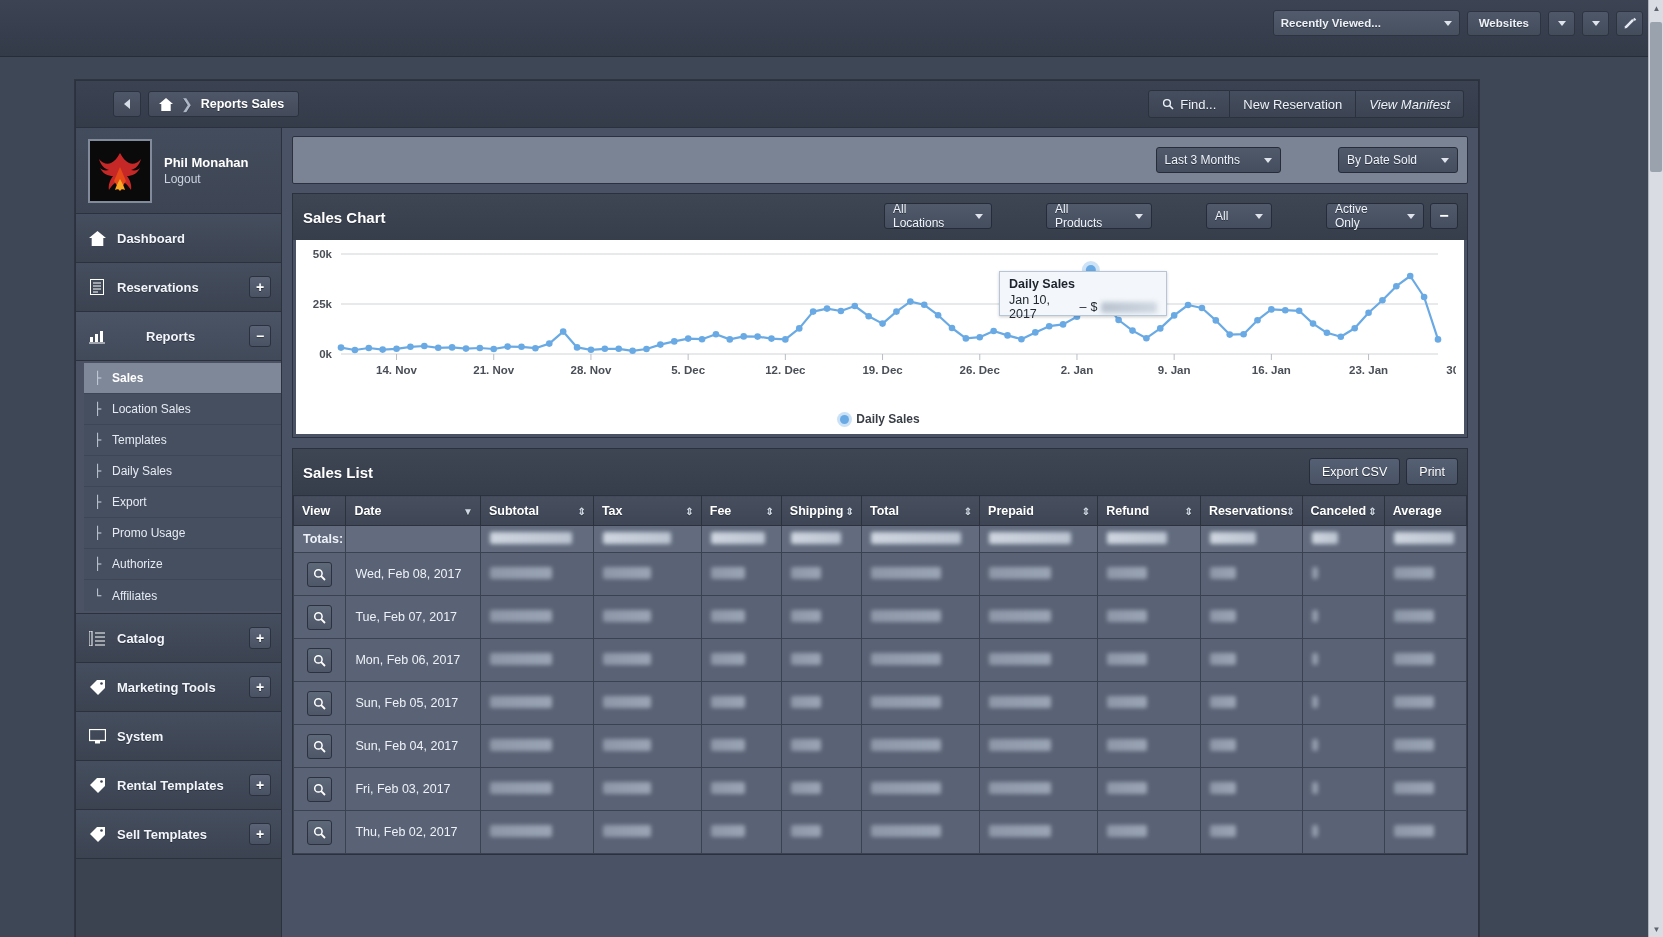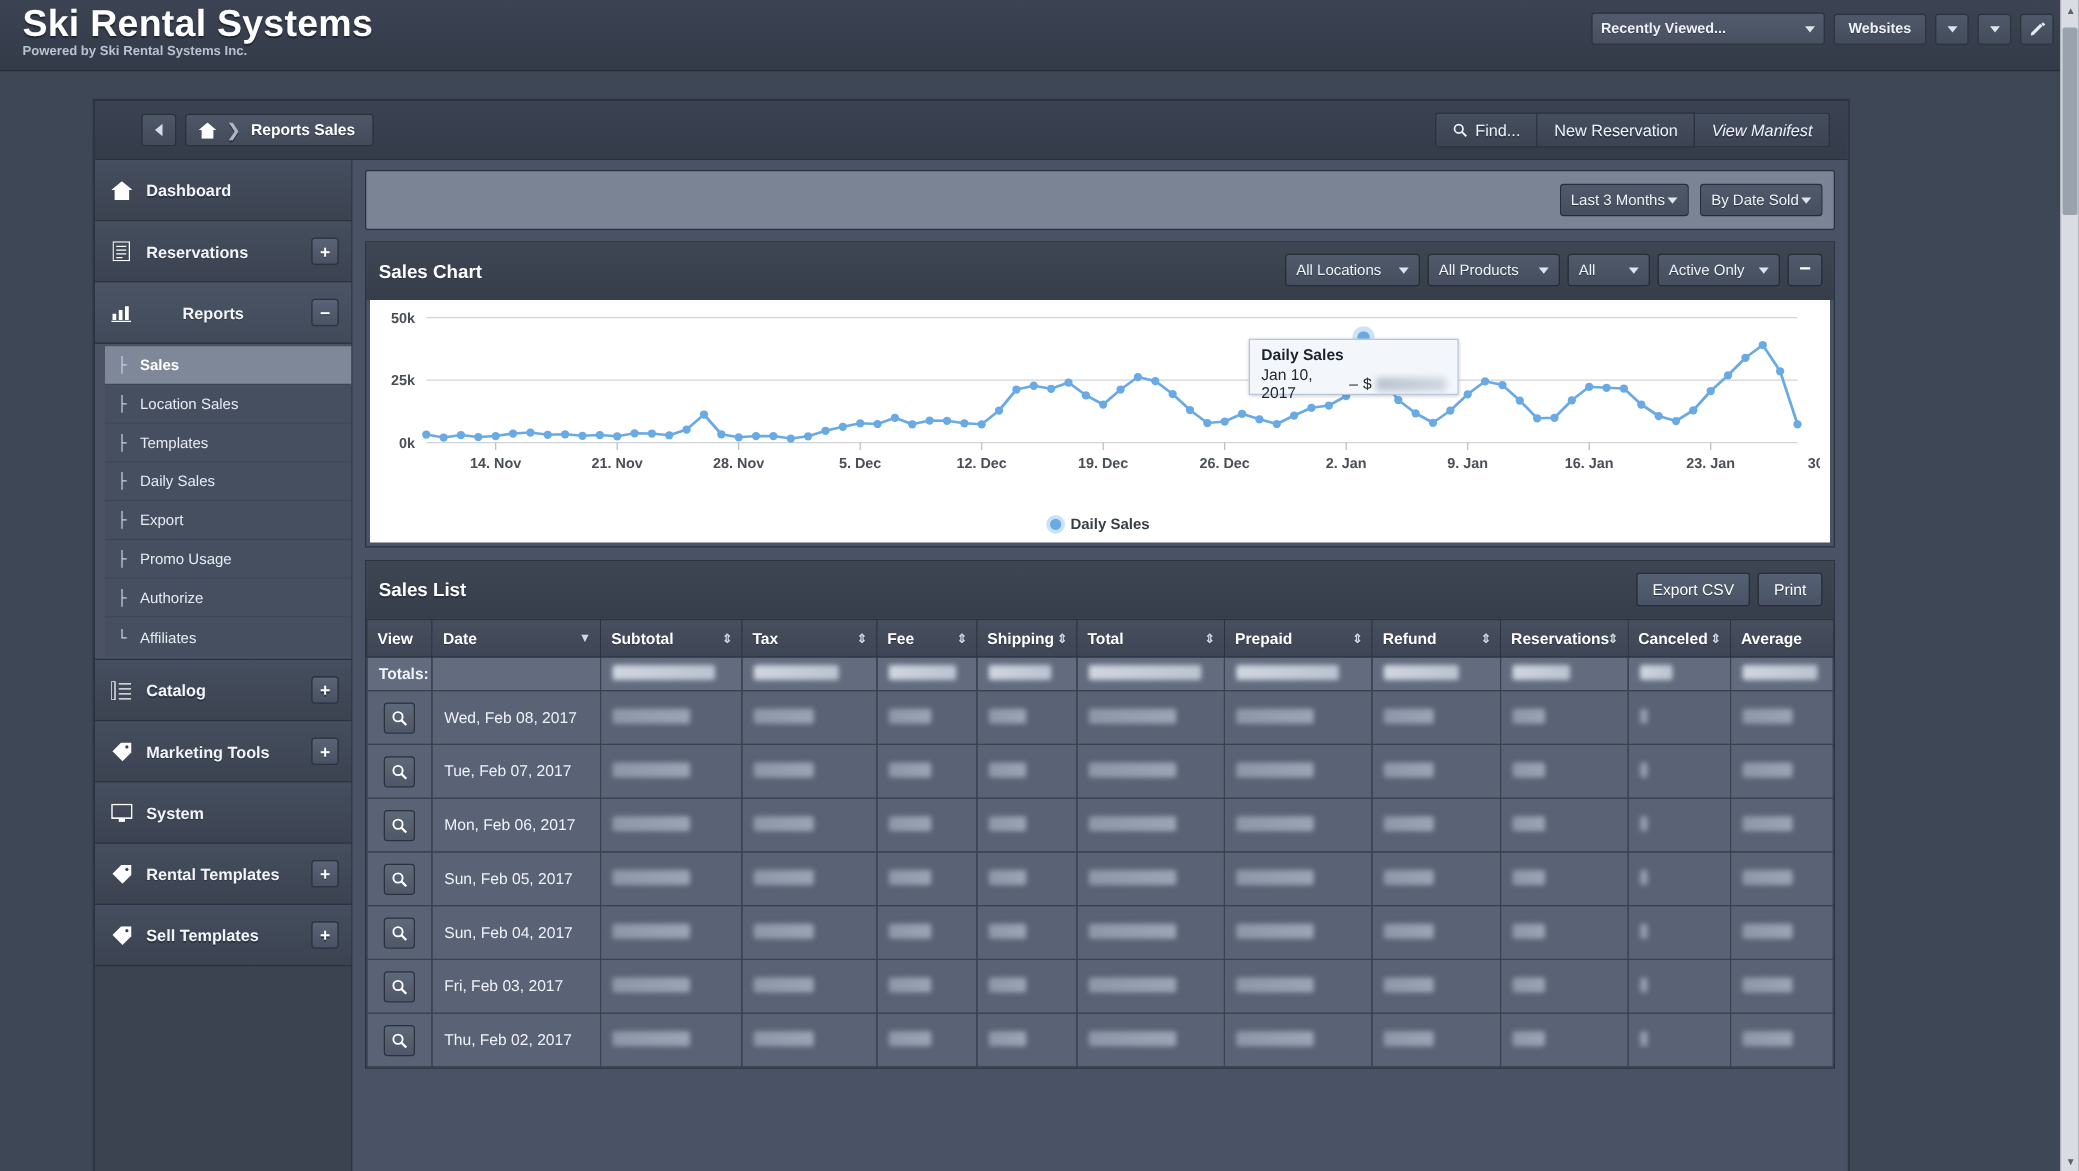--- a/index.html
+++ b/index.html
@@ -140,22 +140,22 @@
 
   .filterbar{
     height:48px; background:#7b architecture; background:#7b8494;
     border:1px solid #2b323e; border-radius:2px;
     display:flex;align-items:center;justify-content:flex-end;gap:9px;padding:0 9px;
     margin-bottom:9px;
   }
   .sel-dark{
     height:26px;border-radius:3px;
     background:linear-gradient(#505a6b,#454e5e); border:1px solid #262c38;
-    display:flex;align-items:center;gap:2px;padding:0 8px;
-    font-size:12px;color:#f0f4fa; text-shadow:0 1px 0 #2c333f;
+    display:flex;align-items:center;gap:24px;padding:0 8px;
+    font-size:12px;color:#f0f4fa; text-shadow:0 1px 0 #2c333f;margin-left:48px;
   }
 
   .panel{ border:1px solid #2b323e; background:#4a5365; margin-bottom:10px; }
   .panel-head{
     height:46px; background:linear-gradient(#3e4戦,#363e4c);
     background:linear-gradient(#3e4654,#363e4c);
     display:flex;align-items:center;padding:0 10px; position:relative;
   }
   .panel-title{ font-size:15px;font-weight:bold;color:#fff;text-shadow:0 1px 0 #2a303b; }
   .panel-head-right{ position:absolute;right:9px;top:9px;display:flex;gap:6px;align-items:center; }
@@ -232,24 +232,20 @@
     position:absolute; right:0; top:0; width:15px; height:937px;
     background:#d9dde3; border-left:1px solid #aeb4bd;
   }
   .scroll-thumb{ position:absolute; top:22px; left:1px; width:12px; height:150px; background:#9aa2ae; border-radius:2px; }
   .scroll-arrow{ position:absolute; left:0; width:15px; height:16px; display:flex;align-items:center;justify-content:center;color:#5c6personal; color:#5c636d; font-size:8px; }
 </style>
 </head>
 <body>
 
 <div class="topbar">
-  <div class="brand">
-    <div class="brand-title">Ski Rental Systems</div>
-    <div class="brand-sub">Powered by Ski Rental Systems Inc.</div>
-  </div>
   <div class="top-right">
     <div class="recent-select">
       <span class="cap">Recently Viewed...</span>
       <span class="caret"></span>
     </div>
     <div class="btn-dark">
       <span>Websites</span>
     </div>
     <div class="btn-dark btn-sq">
       <span class="caret"></span>
@@ -293,20 +289,33 @@
       <div class="act">
         <span>View Manifest</span>
       </div>
     </div>
   </div>
 
   <div class="body-row">
 
     <div class="sidebar">
 
+      <div class="user-card">
+        <div class="avatar">
+          <svg width="52" height="52" viewBox="0 0 52 52">
+            <path d="M26 8 C23 13 21 16 17 18 C13 20 8 18 5 14 C7 21 11 24 15 25 C11 26 8 25 6 23 C9 29 14 31 19 31 C16 35 14 40 15 45 C18 40 21 37 26 36 C31 37 34 40 37 45 C38 40 36 35 33 31 C38 31 43 29 46 23 C44 25 41 26 37 25 C41 24 45 21 47 14 C44 18 39 20 35 18 C31 16 29 13 26 8 Z" fill="#c62828"></path>
+            <path d="M26 22 C24 27 22 31 20 36 C22 39 24 42 26 46 C28 42 30 39 32 36 C30 31 28 27 26 22 Z" fill="#e64a19"></path>
+            <path d="M26 34 C24 38 22 41 21 45 C23 44 25 44 26 46 C27 44 29 44 31 45 C30 41 28 38 26 34 Z" fill="#f9a825"></path>
+          </svg>
+        </div>
+        <div>
+          <div class="user-name">Phil Monahan</div>
+          <div class="user-logout">Logout</div>
+        </div>
+      </div>
 
       <div class="navitem">
         <span class="navicon">
           <svg width="17" height="15" viewBox="0 0 17 15">
               <path d="M8.5 0 L17 7 L14.3 7 L14.3 15 L2.7 15 L2.7 7 L0 7 Z" fill="#fff"></path>
             </svg>
         </span>
         <span>Dashboard</span>
       </div>
 

